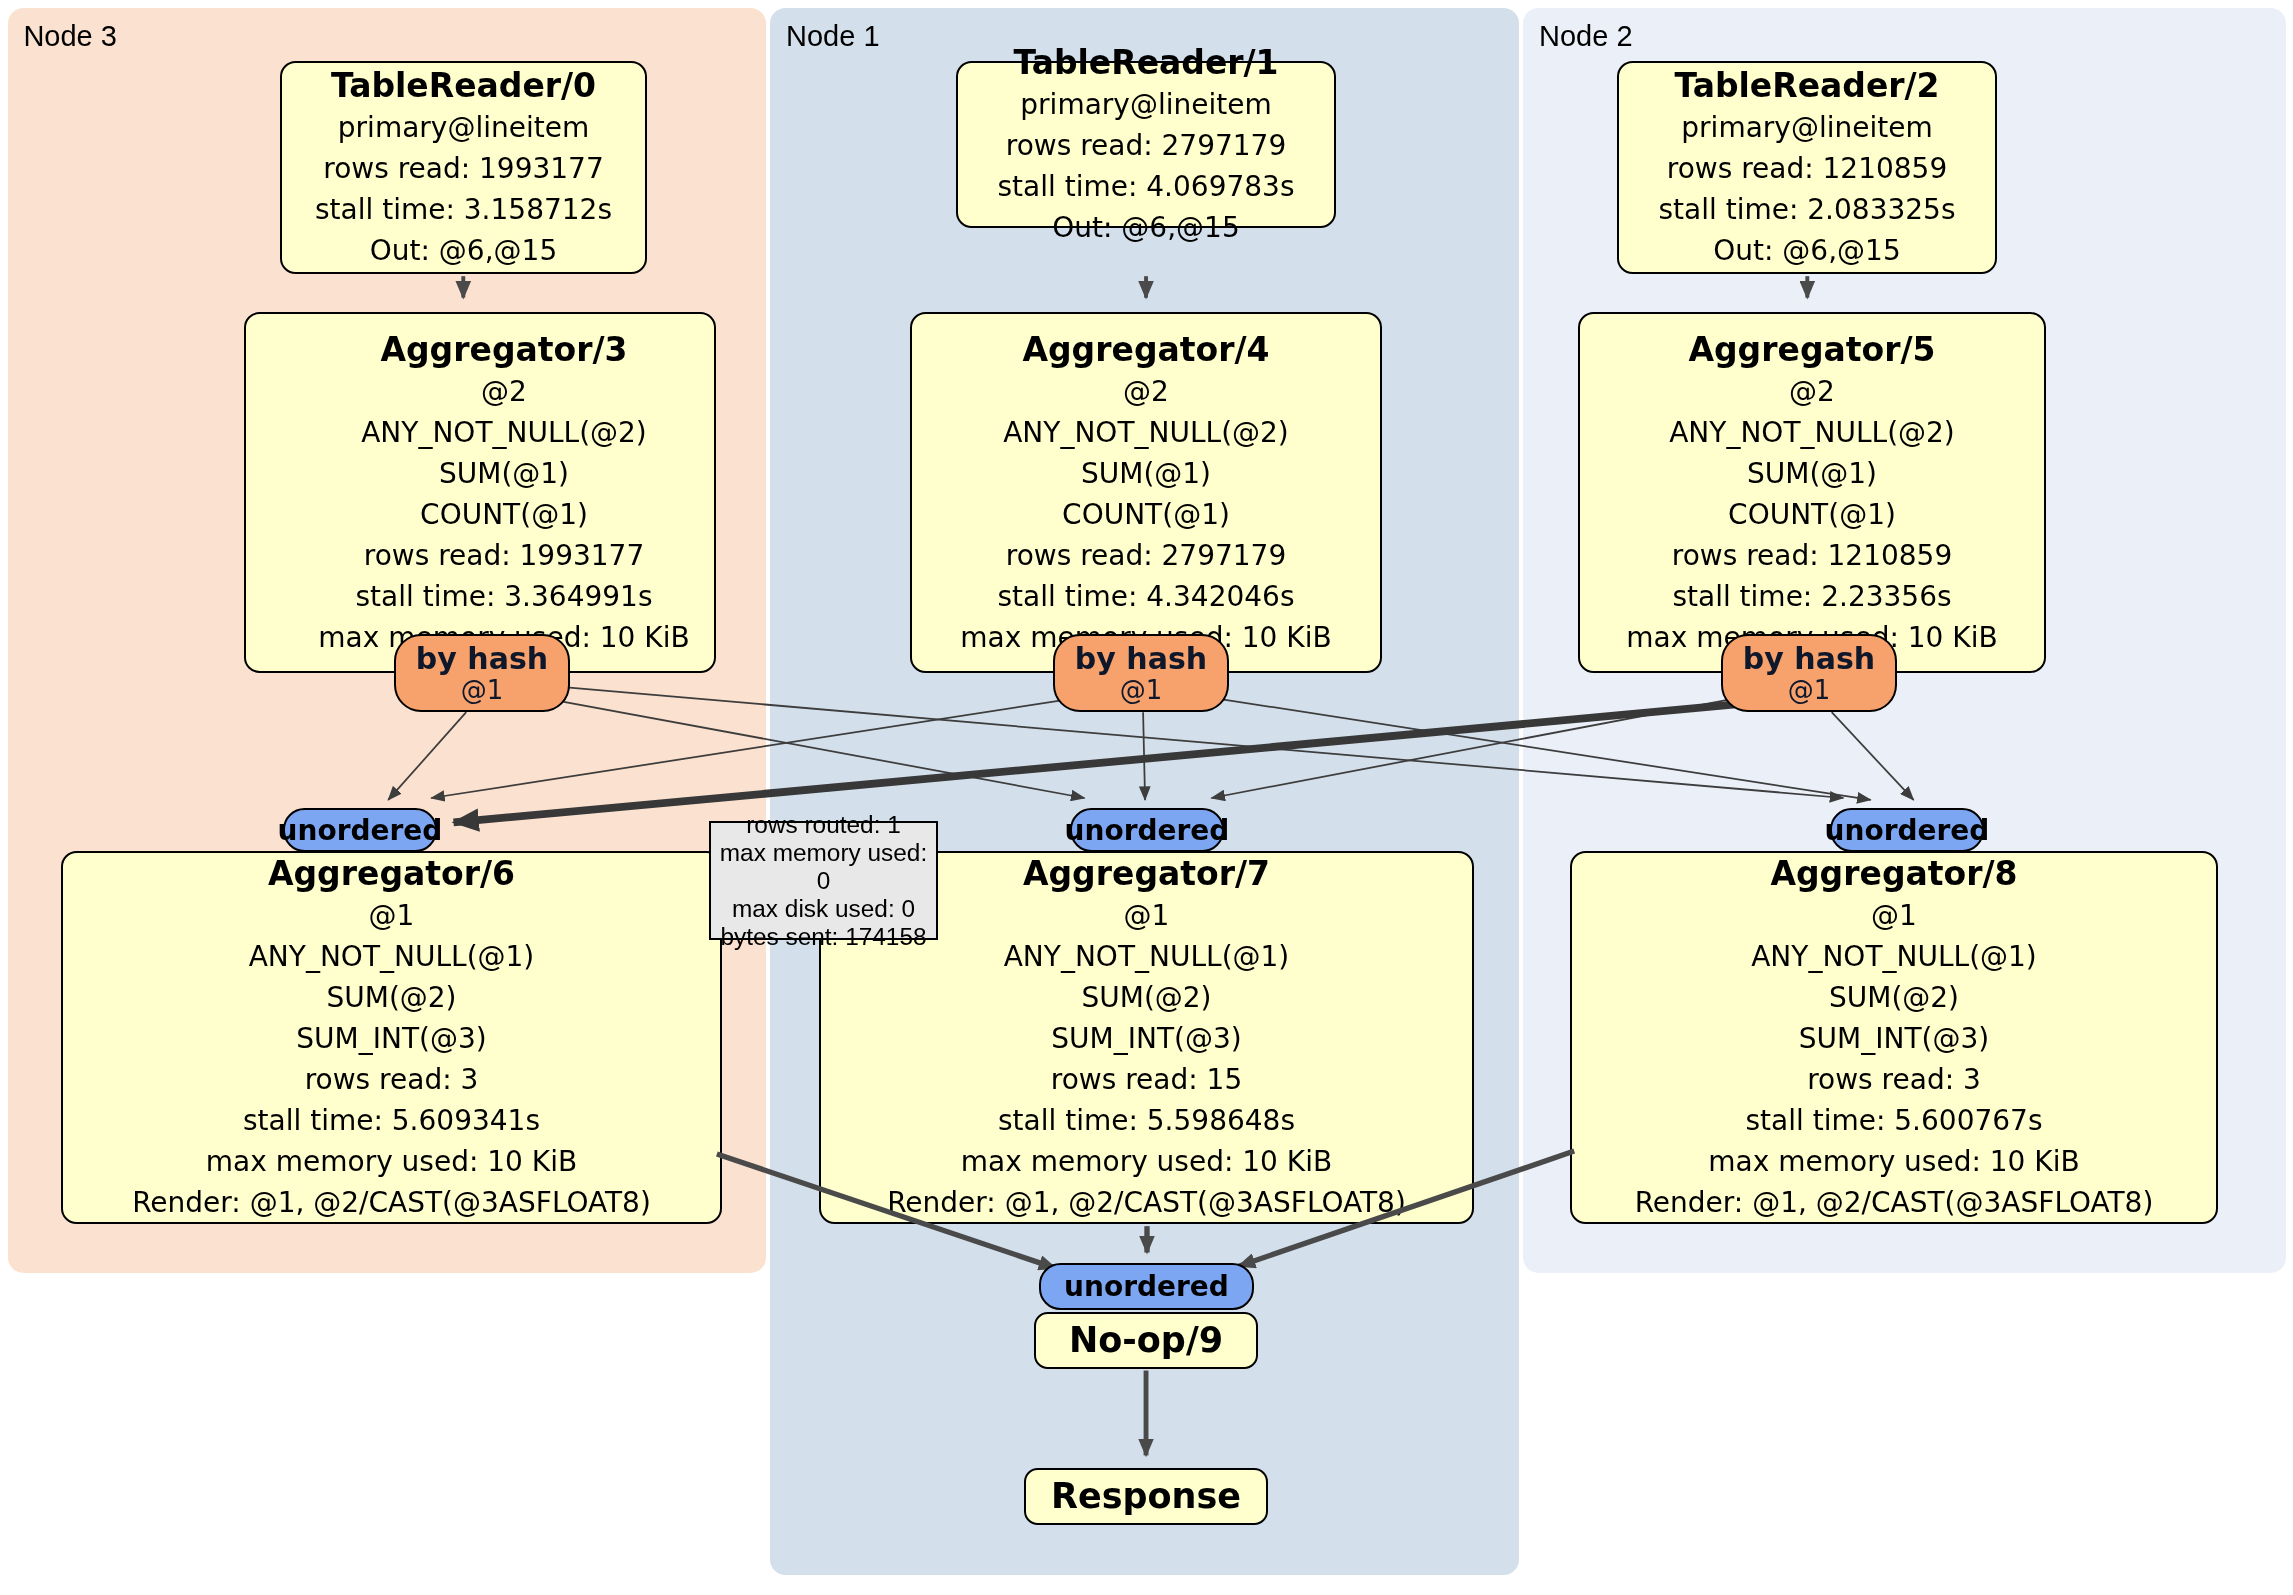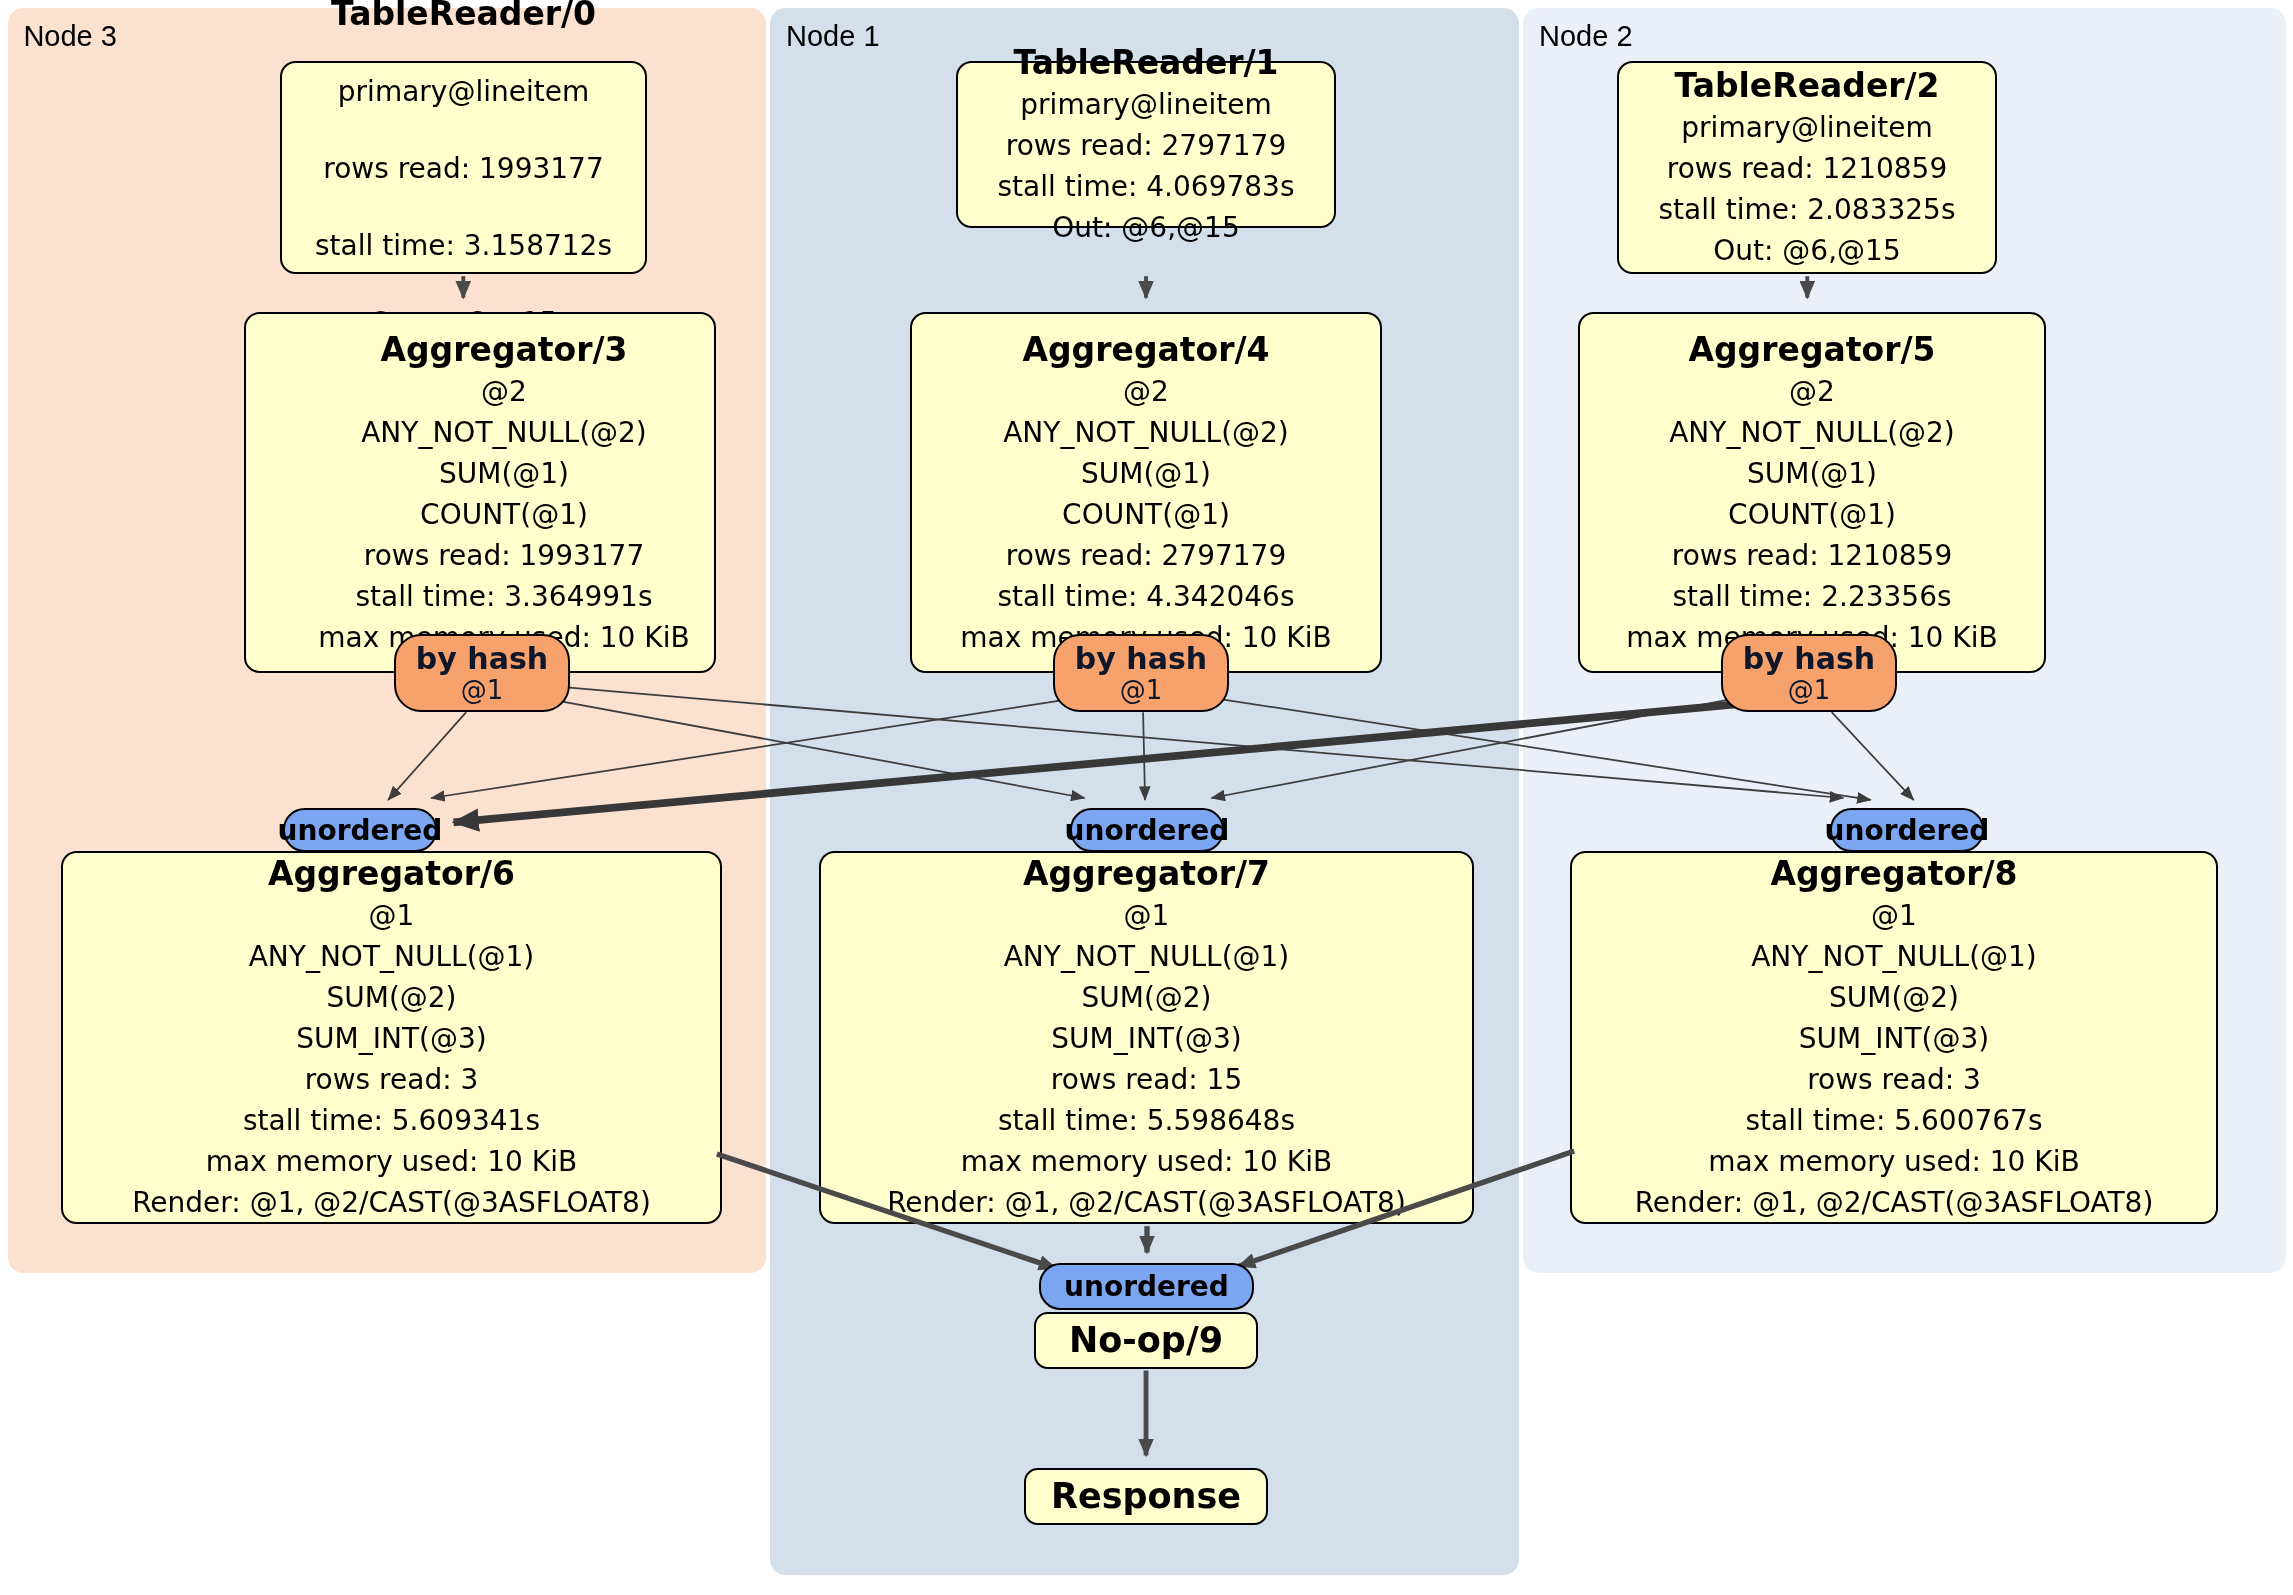--- a/index.html
+++ b/index.html
@@ -60,21 +60,21 @@
     <line x1="560" y1="716" x2="1112" y2="818" stroke="#3d3d3d" stroke-width="1.8" marker-end="url(#ah-s)"></line>
     <line x1="575" y1="704" x2="1890" y2="818" stroke="#3d3d3d" stroke-width="1.8" marker-end="url(#ah-s)"></line>
     <line x1="1100" y1="716" x2="442" y2="818" stroke="#3d3d3d" stroke-width="1.8" marker-end="url(#ah-s)"></line>
     <line x1="1172" y1="730" x2="1174" y2="820" stroke="#3d3d3d" stroke-width="1.8" marker-end="url(#ah-s)"></line>
     <line x1="1248" y1="716" x2="1918" y2="820" stroke="#3d3d3d" stroke-width="1.8" marker-end="url(#ah-s)"></line>
     <line x1="1778" y1="716" x2="1242" y2="818" stroke="#3d3d3d" stroke-width="1.8" marker-end="url(#ah-s)"></line>
     <line x1="1878" y1="730" x2="1962" y2="820" stroke="#3d3d3d" stroke-width="1.8" marker-end="url(#ah-s)"></line>
     <line x1="1802" y1="720" x2="465" y2="843" stroke="#383838" stroke-width="8" marker-end="url(#ah-b)"></line>
   </svg>
 
-  <div class="nbox" style="left:280px;top:61px;width:367px;height:213px;gap:36px;">
+  <div class="nbox" style="left:280px;top:61px;width:367px;height:213px;">
     <div class="title">TableReader/0</div>
     <div class="line">primary@lineitem</div>
     <div class="line">rows read: 1993177</div>
     <div class="line">stall time: 3.158712s</div>
     <div class="line">Out: @6,@15</div>
   </div>
   <div class="nbox" style="left:244px;top:312px;width:472px;height:361px;padding-left:48px;">
     <div class="title">Aggregator/3</div>
     <div class="line">@2</div>
     <div class="line">ANY_NOT_NULL(@2)</div>
@@ -185,15 +185,21 @@
   <div class="pill-blue" style="left:1039px;top:1263px;width:215px;height:47px;">
     <span>unordered</span>
   </div>
   <div class="nbox" style="left:1034px;top:1312px;width:224px;height:57px;border-radius:13.7px;">
     <div class="title" style="font-size:35px;">No-op/9</div>
   </div>
   <div class="nbox" style="left:1024px;top:1468px;width:244px;height:57px;border-radius:13.7px;">
     <div class="title" style="font-size:35px;">Response</div>
   </div>
 
+  <div class="tooltip" style="left:709px;top:821px;width:229px;height:119px;">
+    <div>rows routed: 1</div>
+    <div>max memory used: 0</div>
+    <div>max disk used: 0</div>
+    <div>bytes sent: 174158</div>
+  </div>
 
 </div>
 
 
 </body></html>

